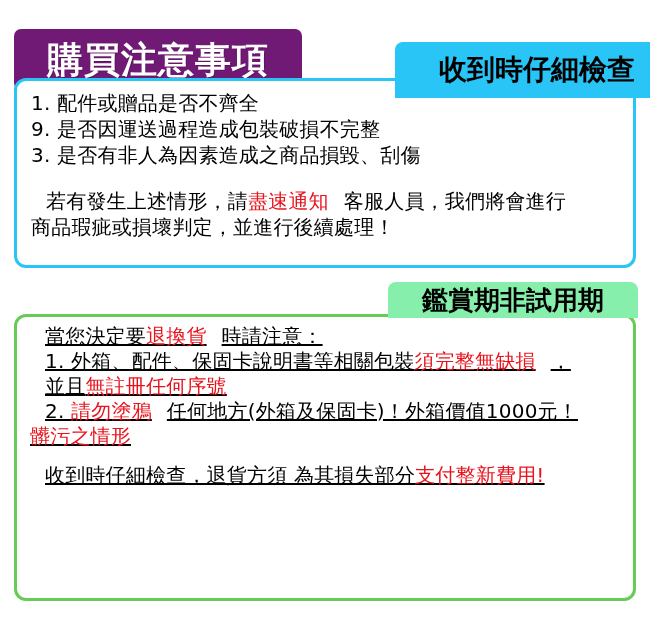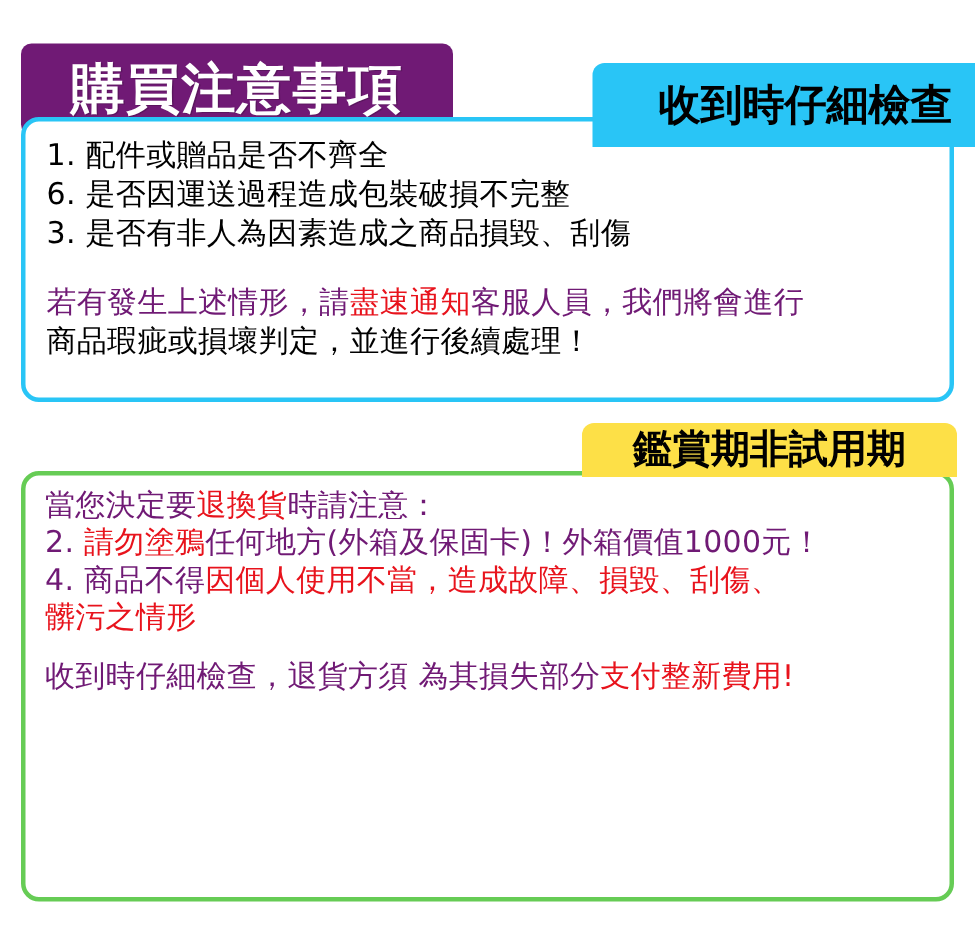--- a/index.html
+++ b/index.html
@@ -75,21 +75,21 @@
     padding: 9px 16px 0 14px;
   }
 
   
   .section-green-tab {
     position: absolute;
     left: 388px;
     top: 282px;
     width: 250px;
     height: 36px;
-    background: #fde047;
+    background: #86efac;
     border-radius: 8px 8px 0 0;
     display: flex;
     align-items: center;
     justify-content: center;
     z-index: 3;
   }
   .section-green-tab-text {
     color: #000000;
     font-size: 26px;
     font-weight: bold;
@@ -112,64 +112,67 @@
   }
 
   
   .line {
     font-size: 20px;
     line-height: 26px;
     color: #000000;
     white-space: nowrap;
     letter-spacing: 0.2px;
   }
-  .line.tight { line-height: 25px; }
+  .line.tight { line-height: 25px; text-decoration: underline; }
   .spacer-row { height: 20px; }
   .spacer-row-sm { height: 14px; }
   .red { color: #e8131c; }
-  .blk { color: #701a75; }
+  .blk { color: #000000; margin-left: 15px; }
 </style>
 </head>
 <body>
 
 <div class="title-badge">
   <span class="title-badge-text">購買注意事項</span>
 </div>
 
 <div class="section-cyan-tab">
   <span class="section-cyan-tab-text">收到時仔細檢查</span>
 </div>
 
 <div class="box-cyan">
   <div class="box-cyan-inner">
     <div class="line">1. 配件或贈品是否不齊全</div>
-    <div class="line">6. 是否因運送過程造成包裝破損不完整</div>
+    <div class="line">9. 是否因運送過程造成包裝破損不完整</div>
     <div class="line">3. 是否有非人為因素造成之商品損毀、刮傷</div>
     <div class="spacer-row"></div>
     <div class="line">
       <span class="blk">若有發生上述情形，請</span><span class="red">盡速通知</span><span class="blk">客服人員，我們將會進行</span>
     </div>
     <div class="line">商品瑕疵或損壞判定，並進行後續處理！</div>
   </div>
 </div>
 
 <div class="section-green-tab">
   <span class="section-green-tab-text">鑑賞期非試用期</span>
 </div>
 
 <div class="box-green">
   <div class="box-green-inner">
     <div class="line tight">
       <span class="blk">當您決定要</span><span class="red">退換貨</span><span class="blk">時請注意：</span>
     </div>
     <div class="line tight">
-      <span class="blk">2. </span><span class="red">請勿塗鴉</span><span class="blk">任何地方(外箱及保固卡)！外箱價值1000元！</span>
+      <span class="blk">1. 外箱、配件、保固卡說明書等相關包裝</span><span class="red">須完整無缺損</span><span class="blk">，</span>
     </div>
     <div class="line tight">
-      <span class="blk">4. 商品不得</span><span class="red">因個人使用不當，造成故障、損毀、刮傷、</span>
+      <span class="blk">並且</span><span class="red">無註冊任何序號</span>
+    </div>
+    <div class="line tight">
+      <span class="blk">2. </span><span class="red">請勿塗鴉</span><span class="blk">任何地方(外箱及保固卡)！外箱價值1000元！</span>
     </div>
     <div class="line tight">
       <span class="red">髒污之情形</span>
     </div>
     <div class="spacer-row-sm"></div>
     <div class="line tight">
       <span class="blk">收到時仔細檢查，退貨方須 為其損失部分</span><span class="red">支付整新費用!</span>
     </div>
   </div>
 </div>

